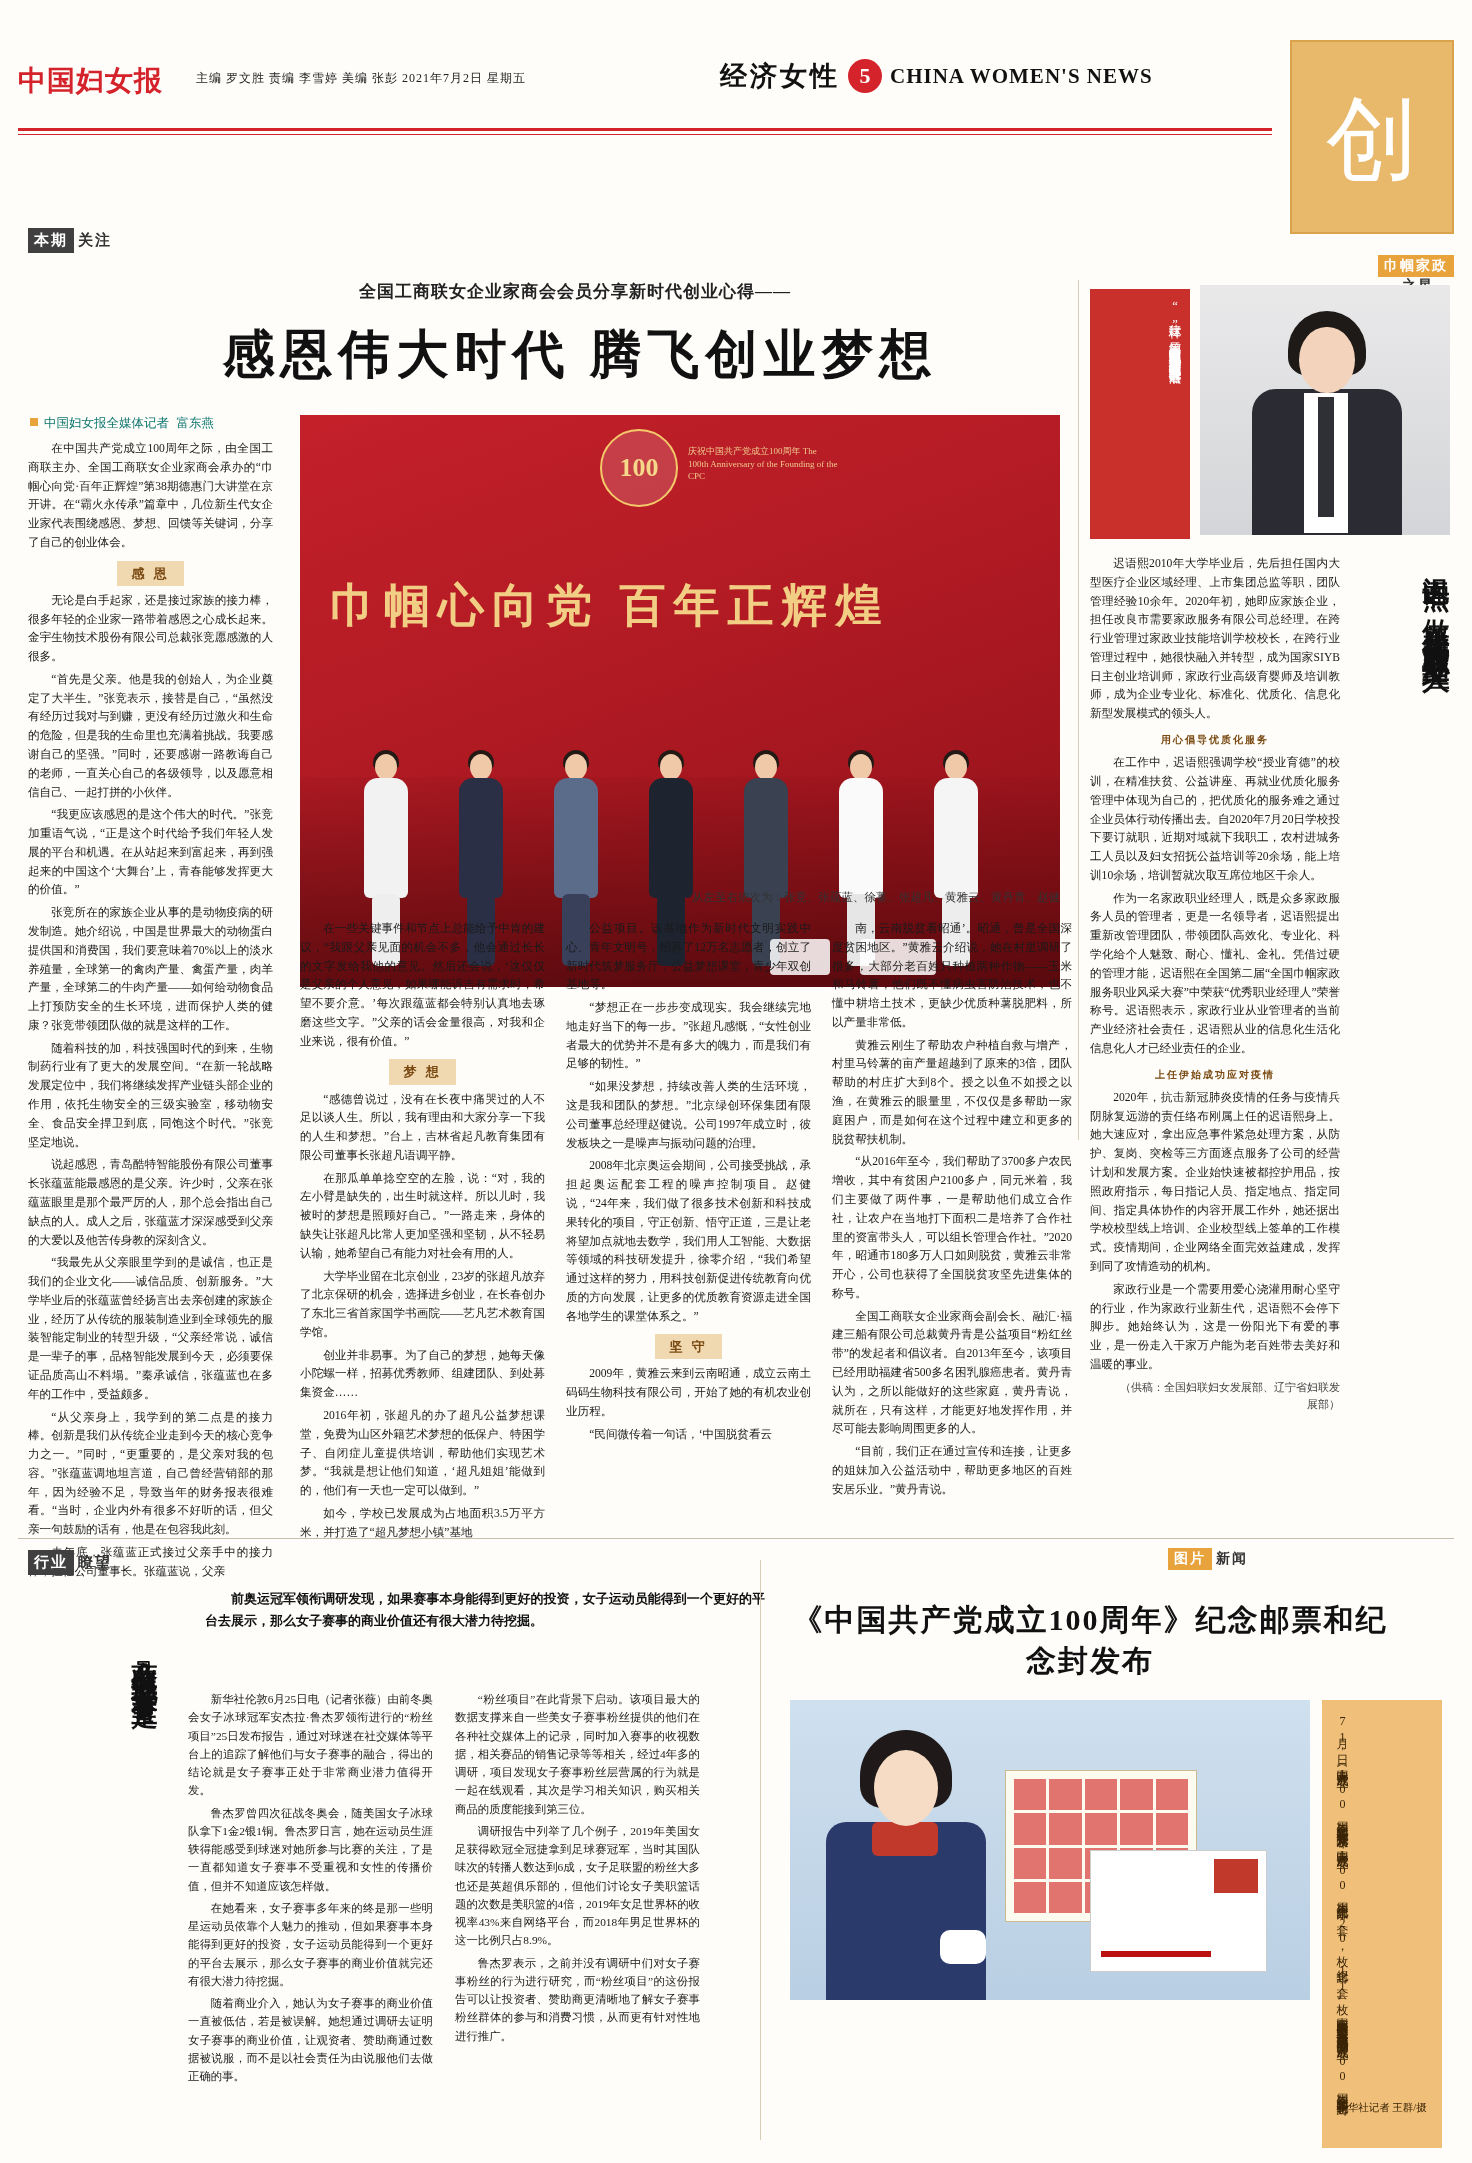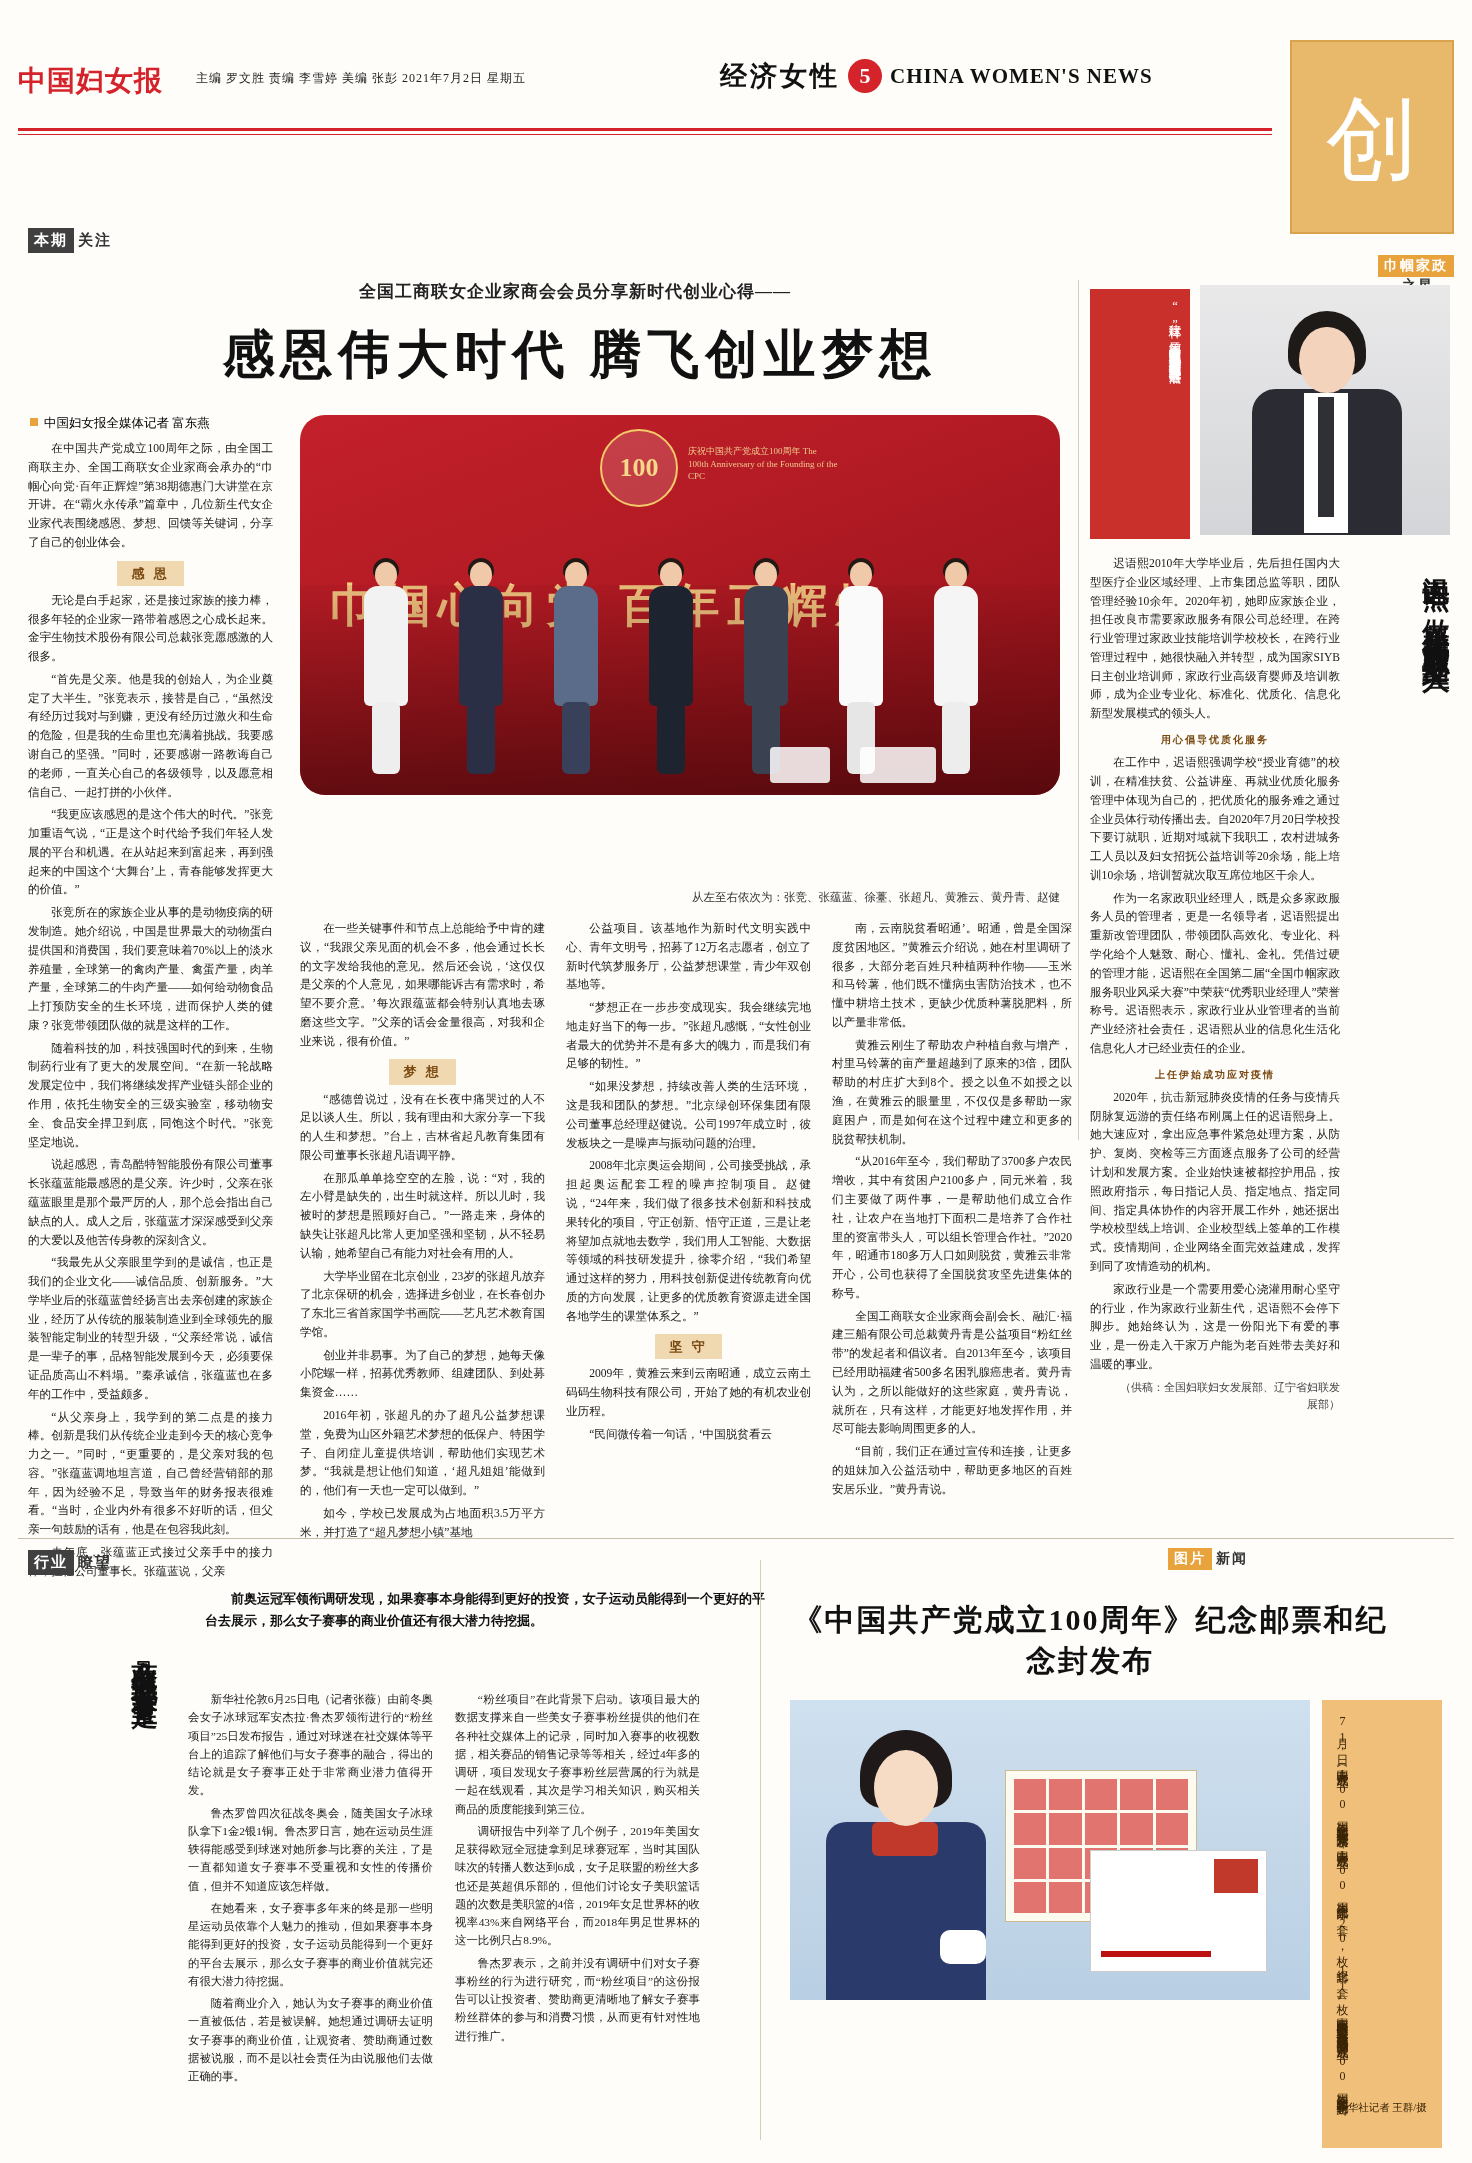--- a/index.html
+++ b/index.html
@@ -23,25 +23,25 @@
   .mast-rule2{position:absolute;left:18px;right:200px;top:134px;height:1px;background:#d4232a;}
 
   
   .tag{position:absolute;display:flex;align-items:center;}
   .tag .box{background:#404040;color:#fff;font-size:15px;font-weight:bold;padding:3px 6px;letter-spacing:2px;}
   .tag .plain{color:#333;font-size:15px;font-weight:bold;letter-spacing:2px;margin-left:4px;}
 
   
   .kicker{position:absolute;left:230px;top:280px;width:690px;text-align:center;font-size:17px;font-weight:bold;color:#222;letter-spacing:1px;}
   .headline{position:absolute;left:140px;top:320px;width:880px;text-align:center;font-size:52px;font-weight:bold;color:#111;letter-spacing:6px;font-family:"Liberation Serif",serif;}
-  .byline{position:absolute;left:30px;top:415px;font-size:12.5px;color:#000000;}
+  .byline{position:absolute;left:30px;top:415px;font-size:12.5px;color:#0f766e;font-family:Liberation Mono, monospace;}
   .byline .sq{display:inline-block;width:8px;height:8px;background:#e8a33d;margin-right:6px;vertical-align:1px;}
 
   
-  .photo{position:absolute;left:300px;top:415px;width:760px;height:380px;background:linear-gradient(160deg,#c3202a 0%,#b31b24 40%,#8e1018 100%);overflow:hidden;border-radius:25px;}
+  .photo{position:absolute;left:300px;top:415px;width:760px;height:572px;background:linear-gradient(160deg,#c3202a 0%,#b31b24 40%,#8e1018 100%);overflow:hidden;}
   .photo .ptitle{position:absolute;left:30px;top:160px;width:700px;color:#f6d88a;font-size:46px;font-weight:bold;letter-spacing:8px;font-family:"Liberation Serif",serif;opacity:.95;}
   .photo .pbadge{position:absolute;left:300px;top:14px;width:74px;height:74px;border-radius:50%;background:rgba(255,255,255,.15);border:2px solid #f3c96a;color:#f6d88a;font-size:26px;font-weight:bold;display:flex;align-items:center;justify-content:center;}
   .photo .pbadge-txt{position:absolute;left:388px;top:30px;color:#f0c98f;font-size:9px;line-height:1.4;width:150px;}
   .photo .stage{position:absolute;left:0;right:0;bottom:0;height:210px;background:linear-gradient(180deg,rgba(120,12,18,.1),rgba(60,6,8,.65));}
   .fig{position:absolute;bottom:18px;width:62px;height:215px;}
   .fig .head{position:absolute;left:50%;transform:translateX(-50%);top:0;width:22px;height:26px;border-radius:50%;background:#f0c9a8;}
   .fig .hair{position:absolute;left:50%;transform:translateX(-50%);top:-4px;width:26px;height:20px;border-radius:13px 13px 6px 6px;background:#241a15;}
   .fig .body{position:absolute;left:50%;transform:translateX(-50%);top:24px;width:44px;height:120px;border-radius:14px 14px 6px 6px;}
   .fig .legs{position:absolute;left:50%;transform:translateX(-50%);top:140px;width:28px;height:72px;background:#2a2530;border-radius:6px;}
   .photo .logo1{position:absolute;left:470px;bottom:12px;width:60px;height:36px;border-radius:4px;background:rgba(255,255,255,.85);}

